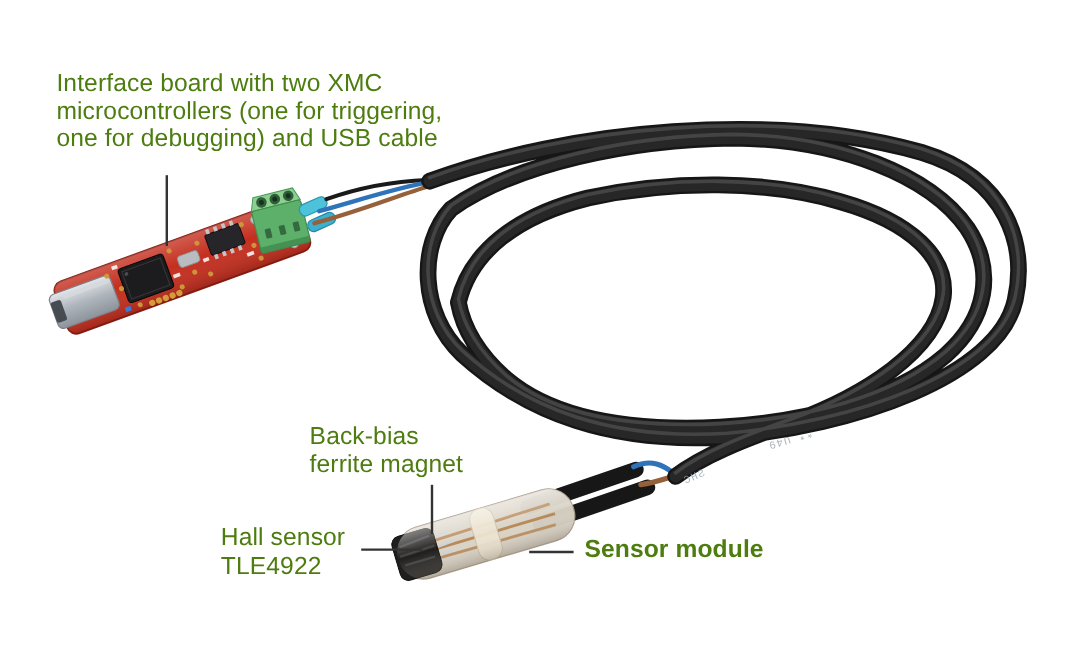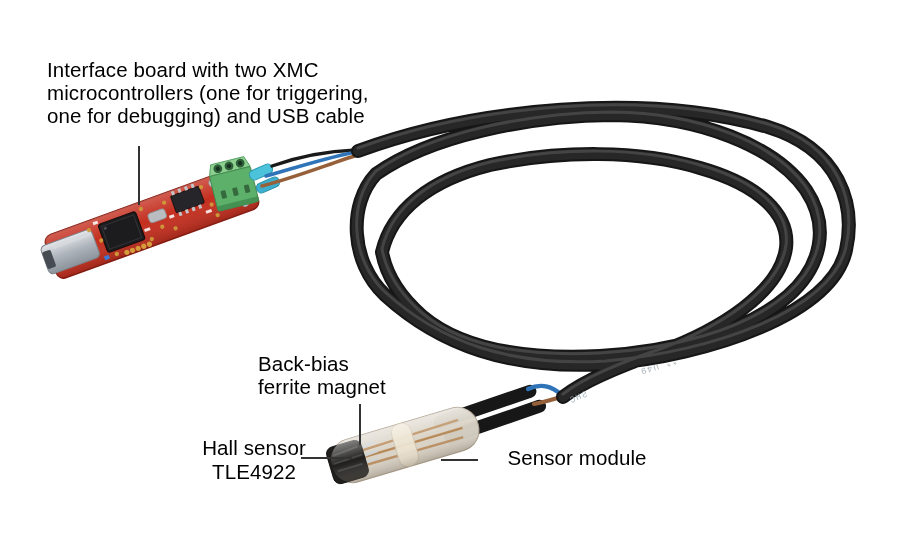--- a/index.html
+++ b/index.html
@@ -2,27 +2,27 @@
 <html><head>
 <meta charset="utf-8">
 <style>
   html,body{margin:0;padding:0;background:#ffffff;}
   .stage{
     position:relative;width:900px;height:550px;overflow:hidden;
     background:#ffffff;font-family:"Liberation Sans",sans-serif;
   }
   .stage svg{position:absolute;left:0;top:0;}
   .callout-label{
-    position:absolute;color:#000000;font-size:20.5px;line-height:23px;
+    position:absolute;color:#4d7c0f;font-size:20.5px;line-height:23px;
     white-space:pre-line;letter-spacing:0.1px;
   }
   .lbl-interface{left:47px;top:58px;width:350px;text-align:left;}
   .lbl-backbias{left:258px;top:352px;width:170px;text-align:left;}
-  .lbl-hall{left:184px;top:436px;width:140px;text-align:center;line-height:24px;}
-  .lbl-sensor{left:487px;top:446px;width:180px;text-align:center;}
+  .lbl-hall{left:184px;top:436px;width:140px;text-align:left;line-height:24px;}
+  .lbl-sensor{left:487px;top:446px;width:180px;text-align:left;font-weight:bold;}
 </style>
 </head>
 <body>
 
 <div class="stage">
 
   <svg width="900" height="550" viewBox="0 0 900 550">
     <defs>
       <path id="cablePath" d="M 358 151
         C 475 108, 645 92, 768 127

